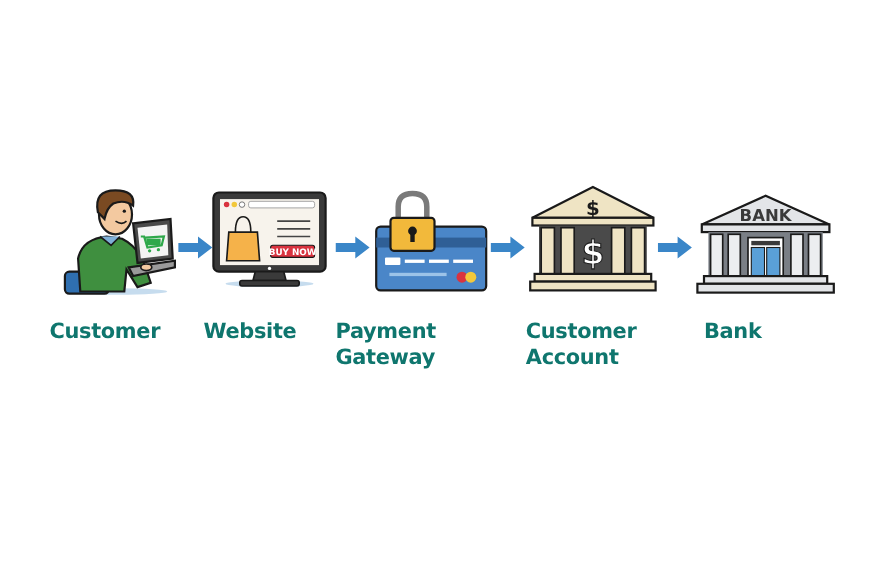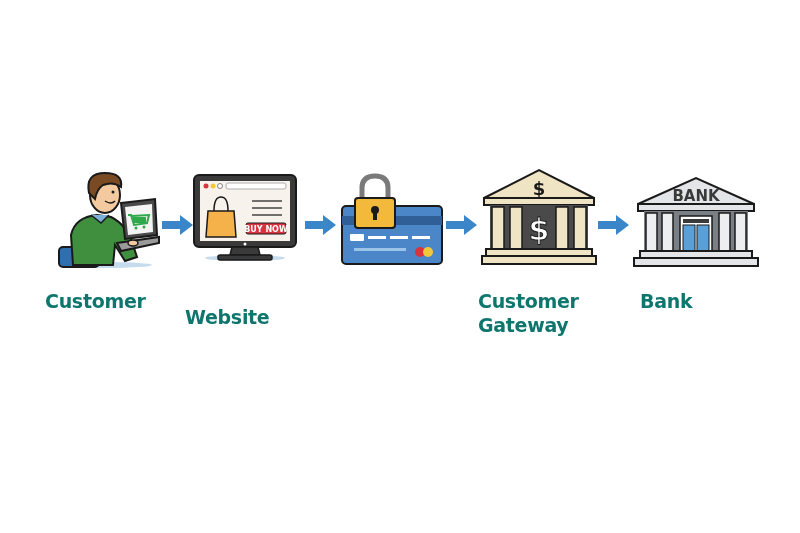--- a/index.html
+++ b/index.html
@@ -129,19 +129,20 @@
     <rect x="103" y="37" width="11" height="38" fill="#eceef0" stroke="#1a1a1a" stroke-width="1.5"></rect>
     <rect x="48" y="40" width="32" height="35" fill="#ffffff" stroke="#1a1a1a" stroke-width="1.5"></rect>
     <rect x="51" y="43" width="26" height="4" fill="#3a3a3a"></rect>
     <rect x="51" y="49" width="12" height="26" fill="#5aa0d8" stroke="#1a1a1a" stroke-width="1"></rect>
     <rect x="65" y="49" width="12" height="26" fill="#5aa0d8" stroke="#1a1a1a" stroke-width="1"></rect>
     <rect x="8" y="75" width="112" height="7" fill="#e3e5e8" stroke="#1a1a1a" stroke-width="2"></rect>
     <rect x="2" y="82" width="124" height="8" fill="#e3e5e8" stroke="#1a1a1a" stroke-width="2"></rect>
   </svg>
 
   <div class="label" style="left:45px;top:289px;width:125px;">Customer</div>
-  <div class="label" style="left:185px;top:305px;width:115px;">Website</div>
+  <div class="label" style="left:185px;top:289px;width:115px;">Website</div>
+  <div class="label" style="left:305px;top:289px;width:180px;">Payment Gateway</div>
   <div class="label" style="left:478px;top:289px;width:122px;">
     <div>Customer</div>
-    <div>Gateway</div>
+    <div>Account</div>
   </div>
   <div class="label" style="left:640px;top:289px;width:110px;">Bank</div>
 </div>
 
 </body></html>

